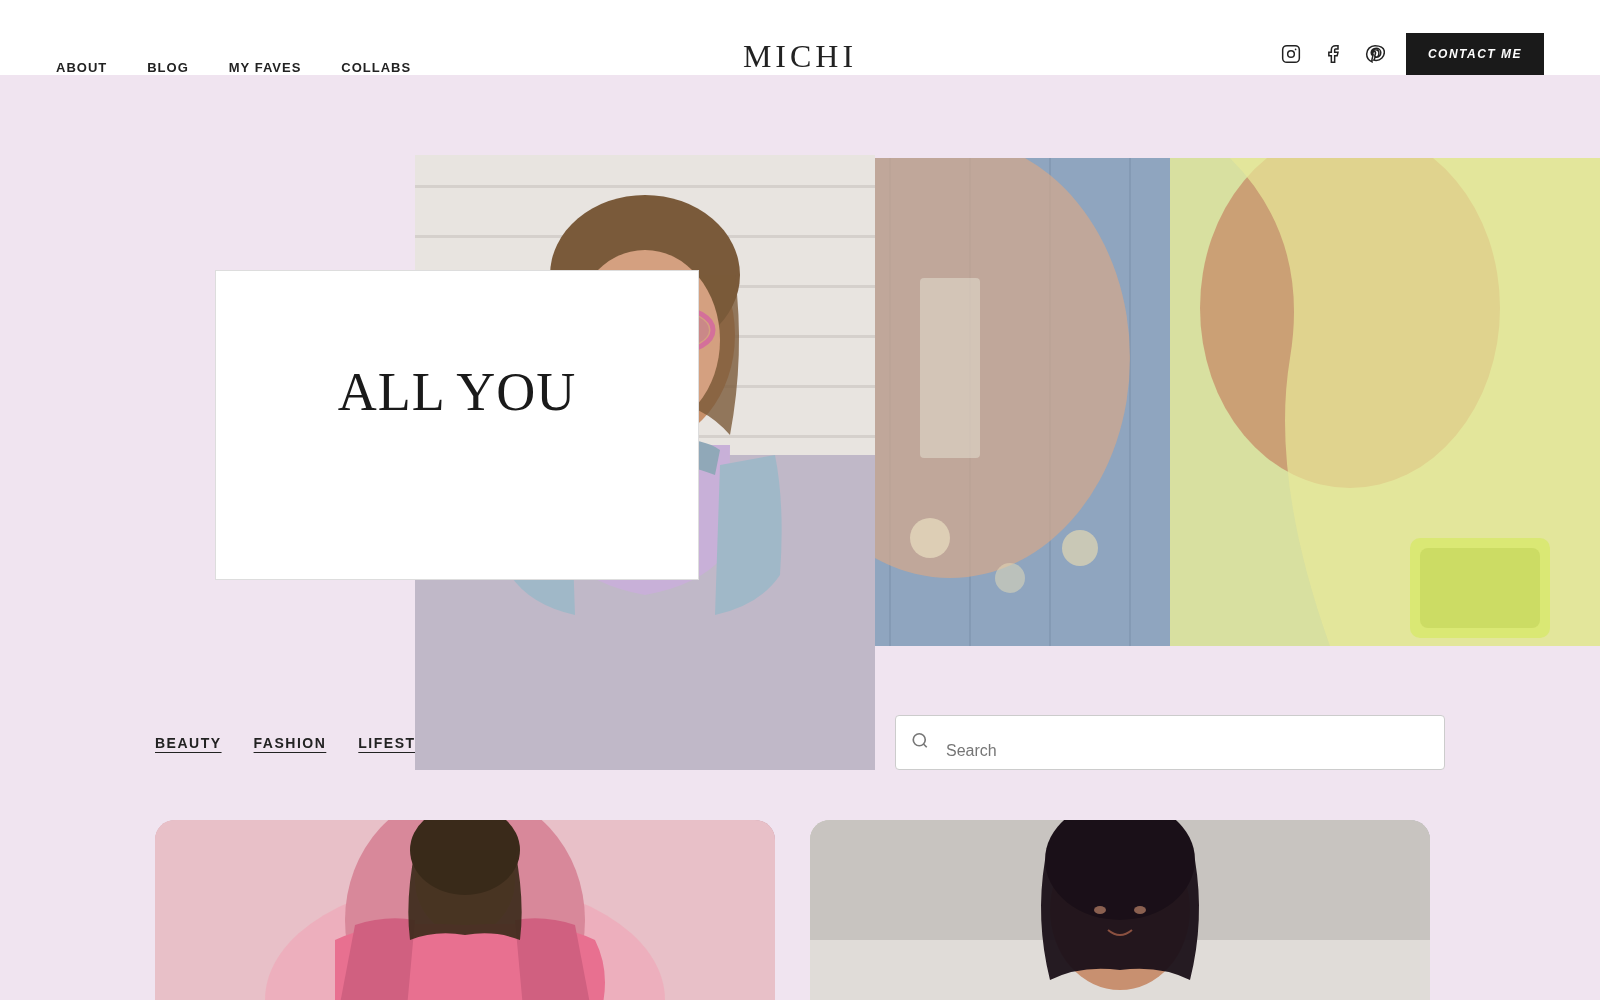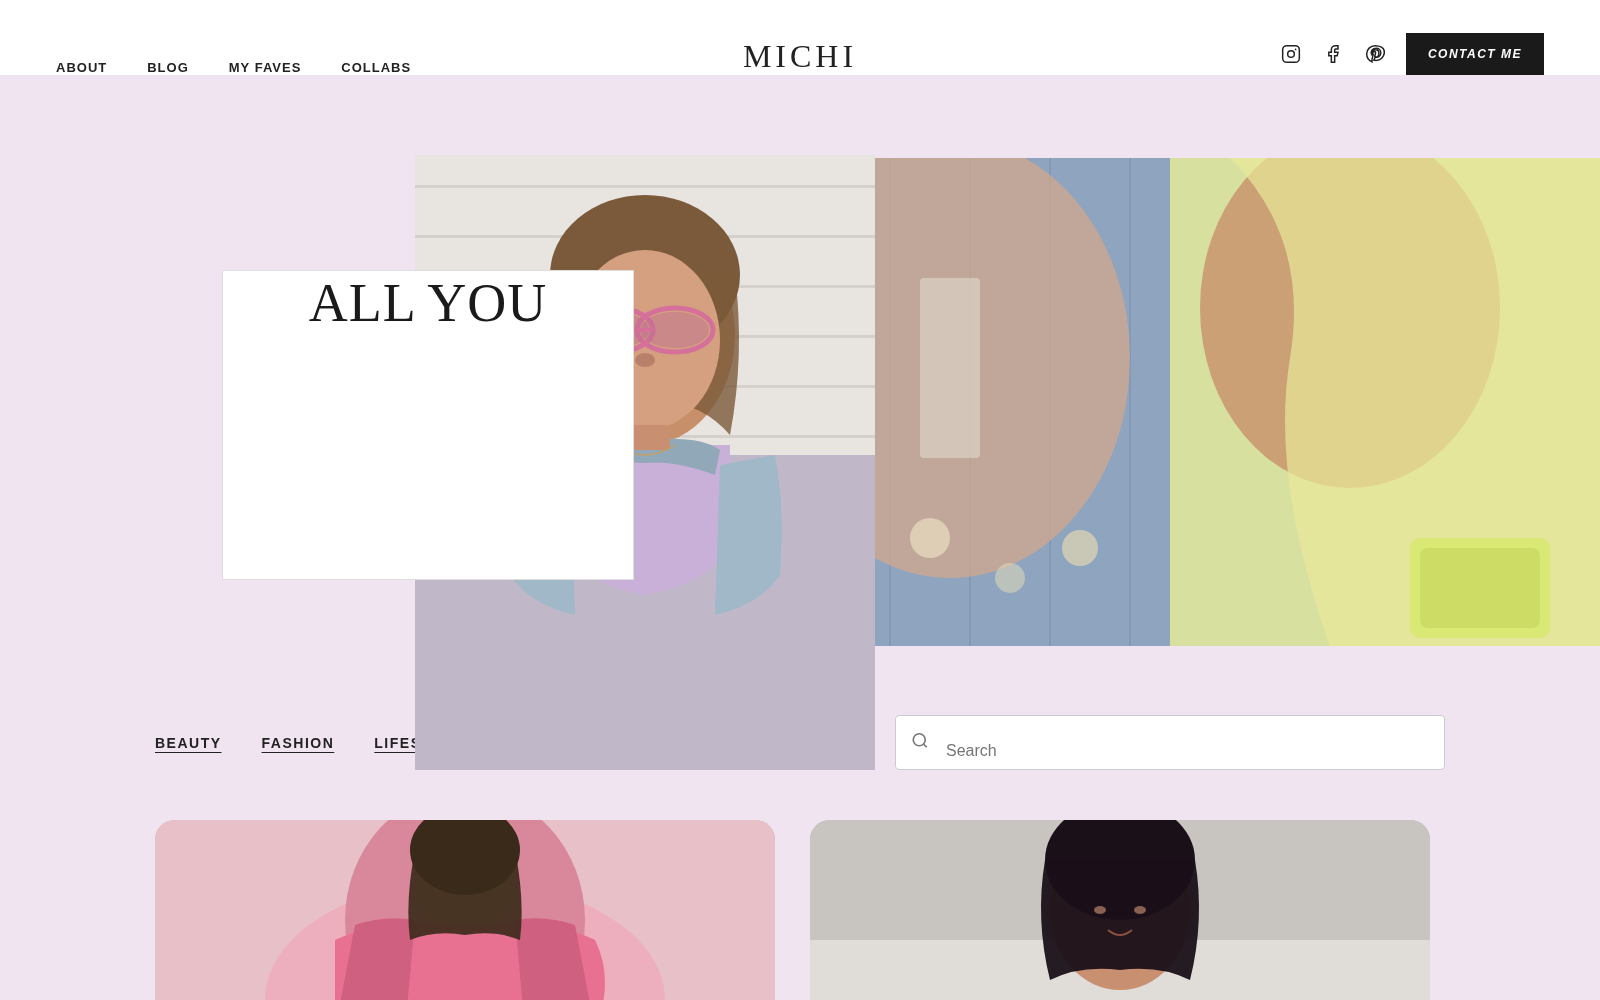--- a/index.html
+++ b/index.html
@@ -92,27 +92,28 @@
       margin-top: 75px;
       width: 1600px;
       height: 610px;
       background: #f0e4f0;
       position: relative;
     }
 
     
     .hero-text-box {
       position: absolute;
-      left: 222px;
+      left: 215px;
       top: 195px;
-      width: 412px;
+      width: 484px;
       height: 310px;
       background: #fff;
       border: 1.5px solid #ddd;
       display: flex;
+      align-items: center;
       justify-content: center;
       z-index: 10;
     }
 
     .hero-text-box h1 {
       font-family: 'Georgia', serif;
       font-size: 54px;
       font-weight: normal;
       color: #1a1a1a;
       text-align: center;
@@ -161,21 +162,21 @@
       width: 1600px;
       background: #f0e4f0;
       padding: 30px 155px 30px 155px;
       display: flex;
       align-items: center;
       justify-content: space-between;
     }
 
     .tabs {
       display: flex;
-      gap: 40px;
+      gap: 32px;
     }
 
     .tab {
       font-family: 'Arial', sans-serif;
       font-size: 14px;
       font-weight: 700;
       letter-spacing: 1.5px;
       text-transform: uppercase;
       color: #222;
       text-decoration: underline;

